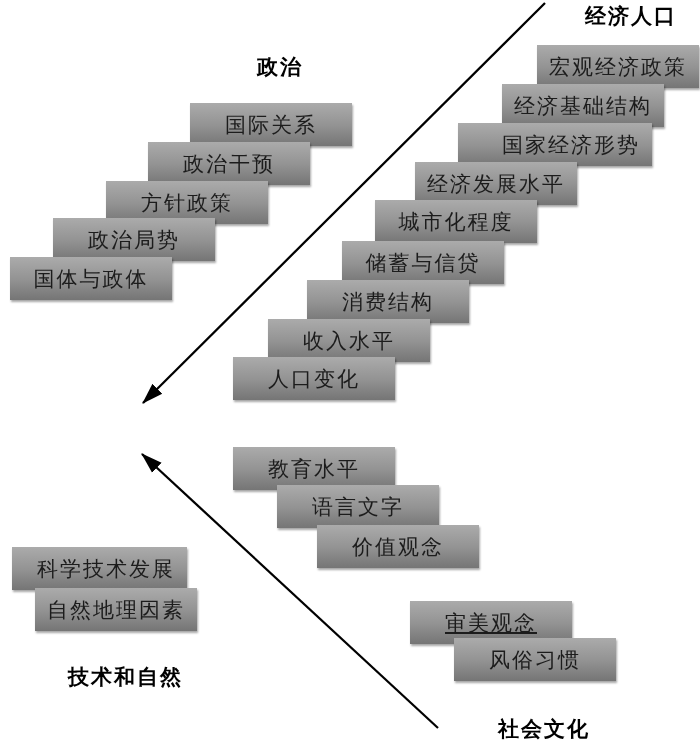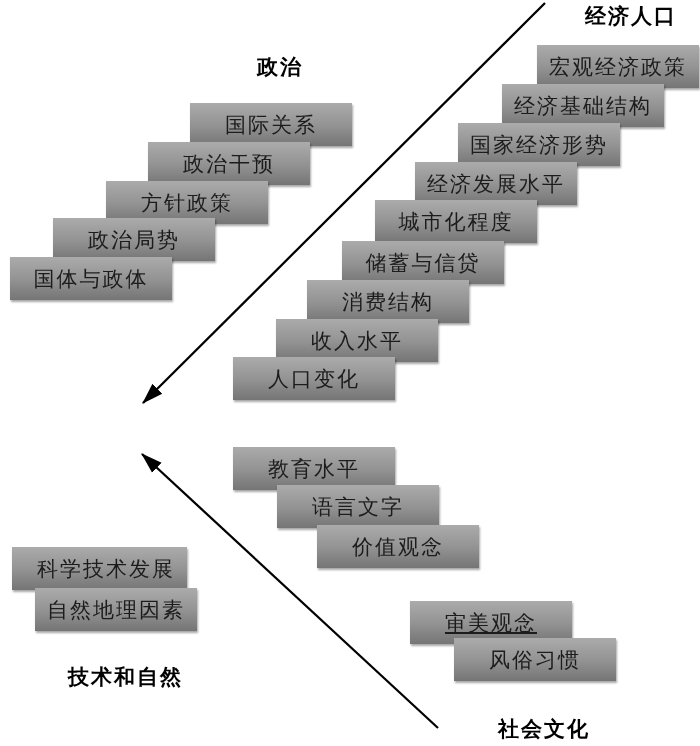--- a/index.html
+++ b/index.html
@@ -56,26 +56,26 @@
   }
   
   .p1 { left: 190px; top: 103px; }
   .p2 { left: 148px; top: 142px; }
   .p3 { left: 106px; top: 181px; }
   .p4 { left: 53px;  top: 218px; }
   .p5 { left: 10px;  top: 257px; }
   
   .e1 { left: 537px; top: 45px;  }
   .e2 { left: 502px; top: 84px;  }
-  .e3 { left: 458px; top: 123px; }
+  .e3 { left: 458px; top: 123px; padding-left: 32px; }
   .e4 { left: 415px; top: 162px; }
   .e5 { left: 375px; top: 200px; }
   .e6 { left: 342px; top: 241px; }
   .e7 { left: 307px; top: 280px; }
-  .e8 { left: 276px; top: 319px; }
+  .e8 { left: 268px; top: 319px; }
   .e9 { left: 233px; top: 357px; }
   
   .s1 { left: 233px; top: 447px; }
   .s2 { left: 277px; top: 485px; }
   .s3 { left: 317px; top: 525px; }
   .s4 { left: 363px; top: 563px; }
   .s5 { left: 410px; top: 601px; text-decoration: underline; }
   .s6 { left: 454px; top: 638px; }
   
   .t1 { left: 12px; top: 547px; padding-left: 13px; }

